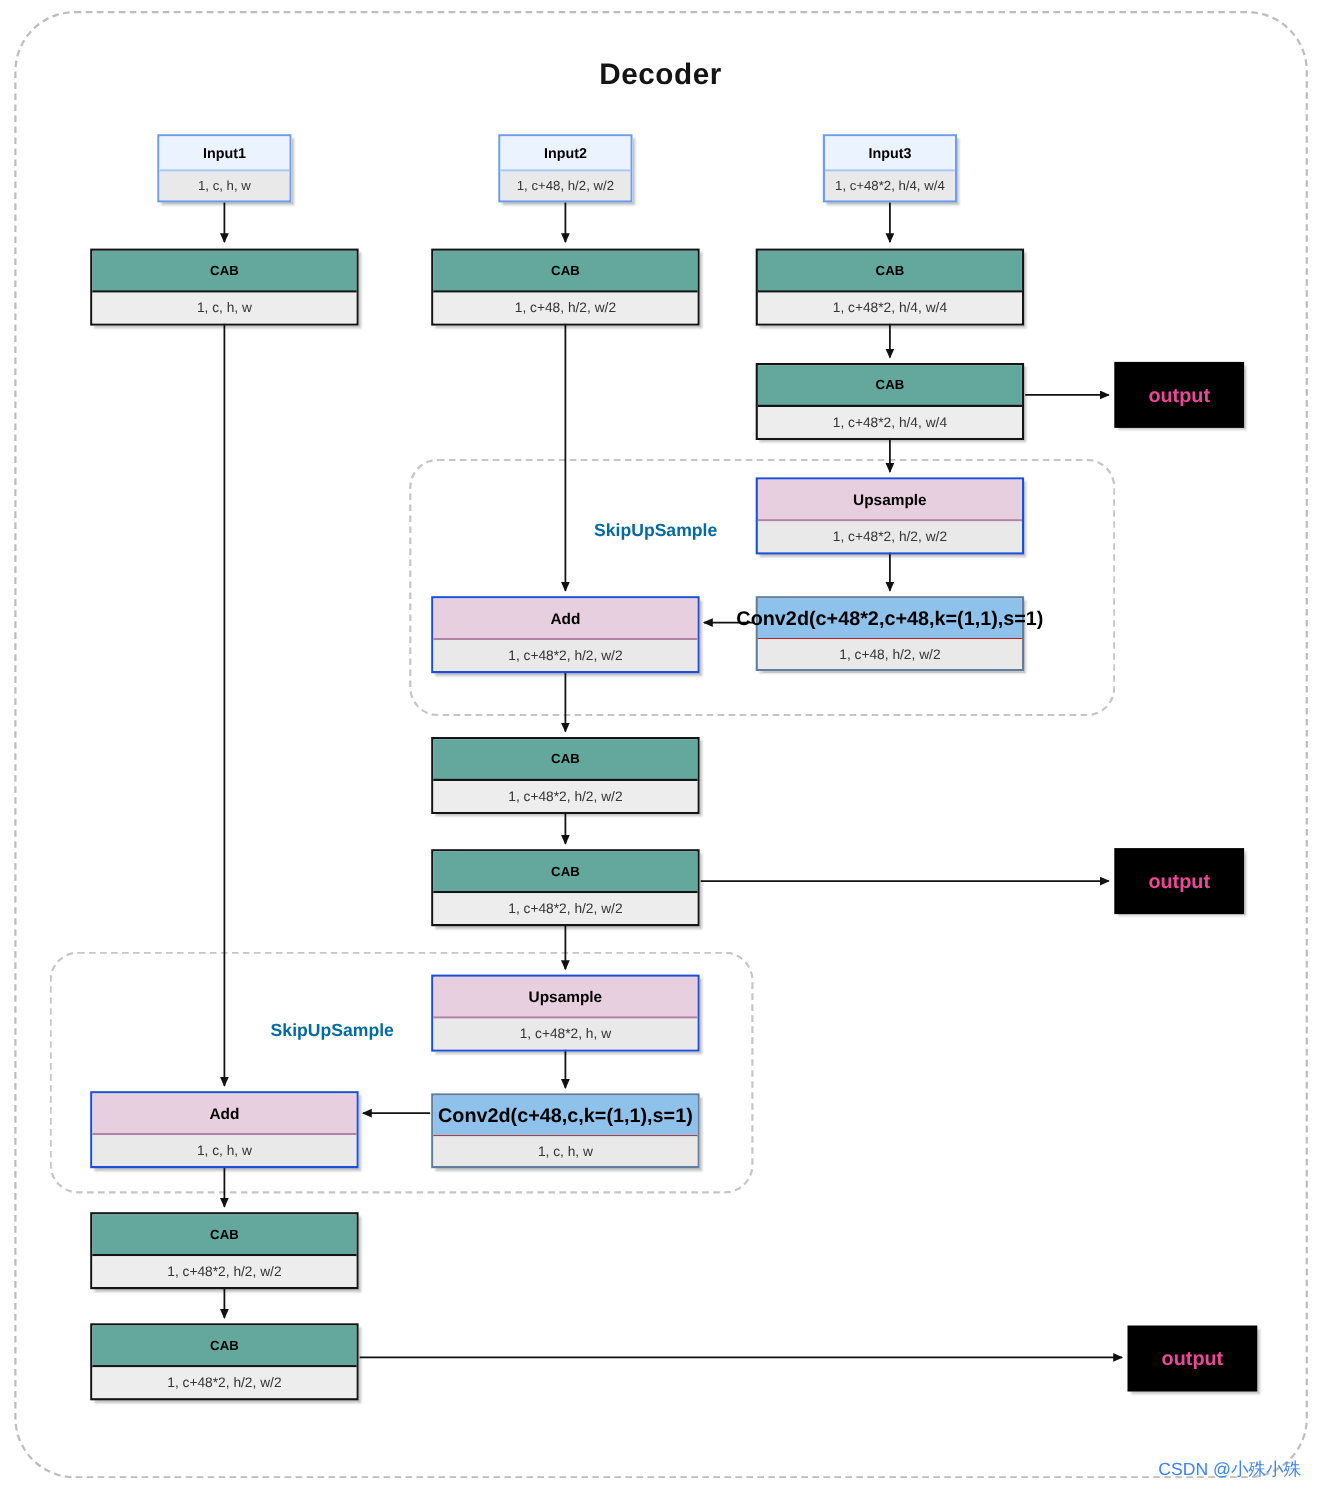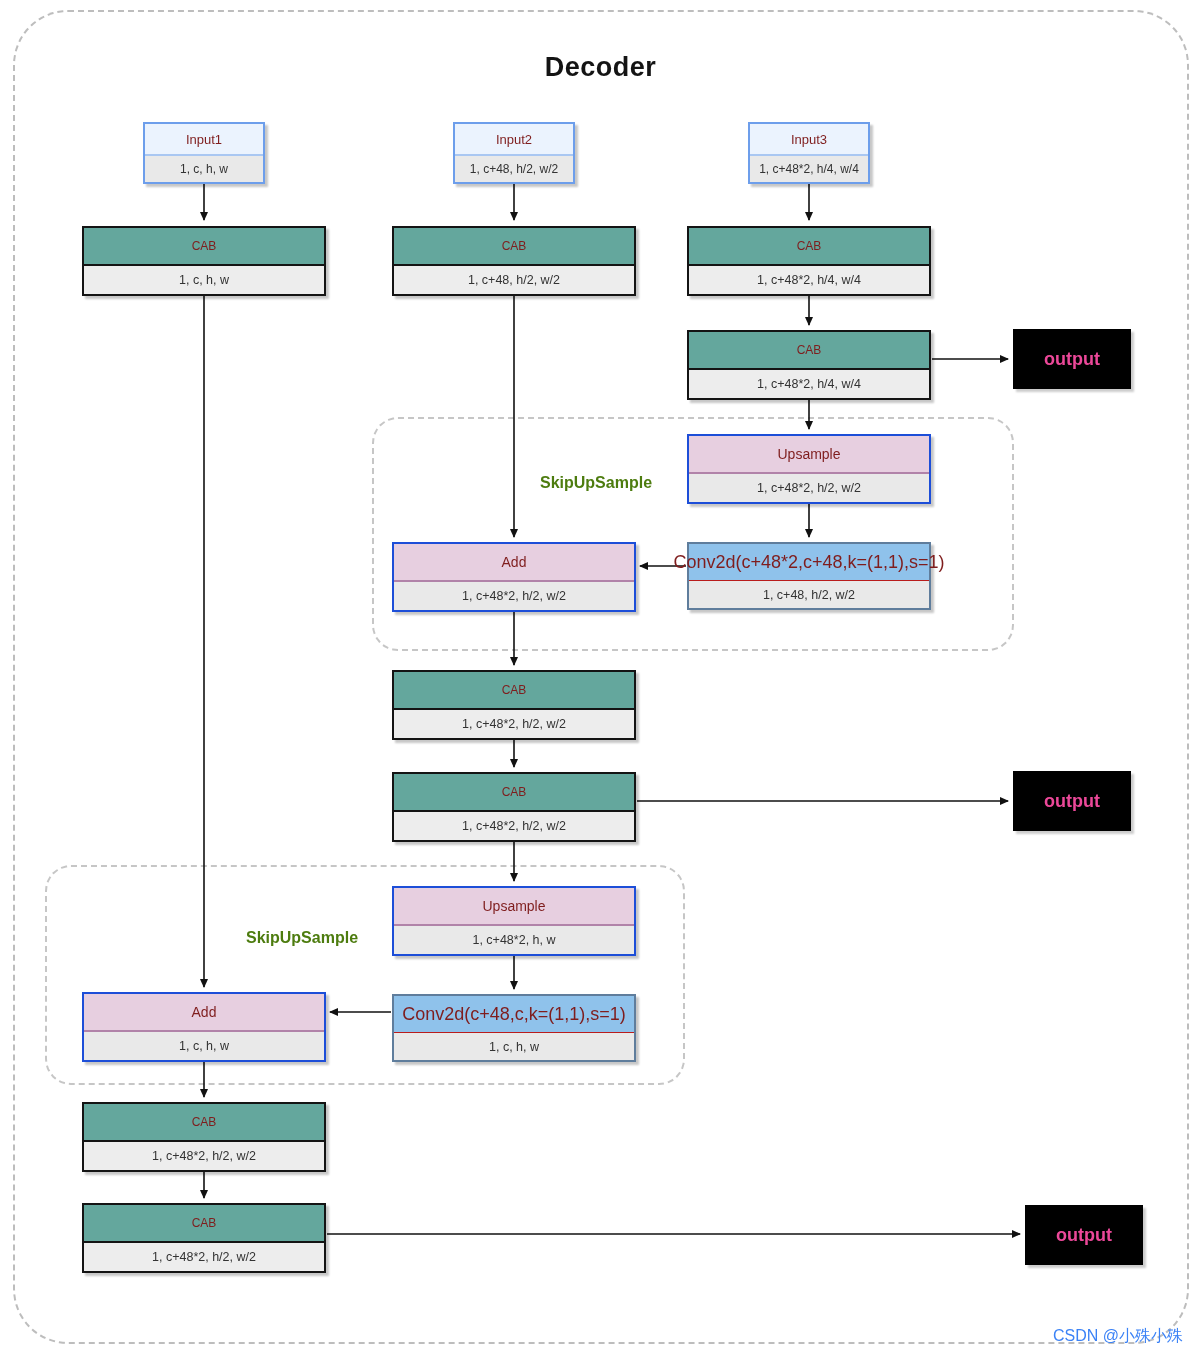--- a/index.html
+++ b/index.html
@@ -12,31 +12,31 @@
     border:2px dashed #bdbdbd; border-radius:55px;
   }
   .diagram-title {
     position:absolute; left:0; top:52px; width:100%; text-align:center;
     font-size:27px; font-weight:bold; color:#141414; letter-spacing:0.5px;
   }
   .region {
     position:absolute; border:2px dashed #c6c6c6; border-radius:26px;
   }
   .region-label {
-    position:absolute; font-size:16px; font-weight:bold; color:#4d7c0f;
+    position:absolute; font-size:16px; font-weight:bold; color:#0369a1;
   }
   svg.connectors { position:absolute; left:0; top:0; z-index:1; }
   .block {
     position:absolute; z-index:2; box-shadow:3px 3px 2px rgba(0,0,0,0.22);
   }
   .block .hd, .block .bd {
     display:flex; align-items:center; justify-content:center;
     white-space:nowrap;
   }
-  .block .hd { font-weight:normal; color:#7f1d1d; }
+  .block .hd { font-weight:bold; color:#000000; }
   
   .cab { border:2px solid #141414; width:240px; }
   .cab .hd { background:#64a79d; height:36px; border-bottom:2px solid #141414; font-size:12px; }
   .cab .bd { background:#ededed; height:28px; font-size:12.5px; color:#333; }
   
   .input-node { border:2px solid #6d9eeb; width:118px; }
   .input-node .hd { background:#ebf3fe; height:30px; border-bottom:2px solid #a9c7f2; font-size:13px; }
   .input-node .bd { background:#e9e9e9; height:26px; font-size:12px; color:#333; }
   
   .pink { border:2px solid #1d4ed8; width:240px; }

